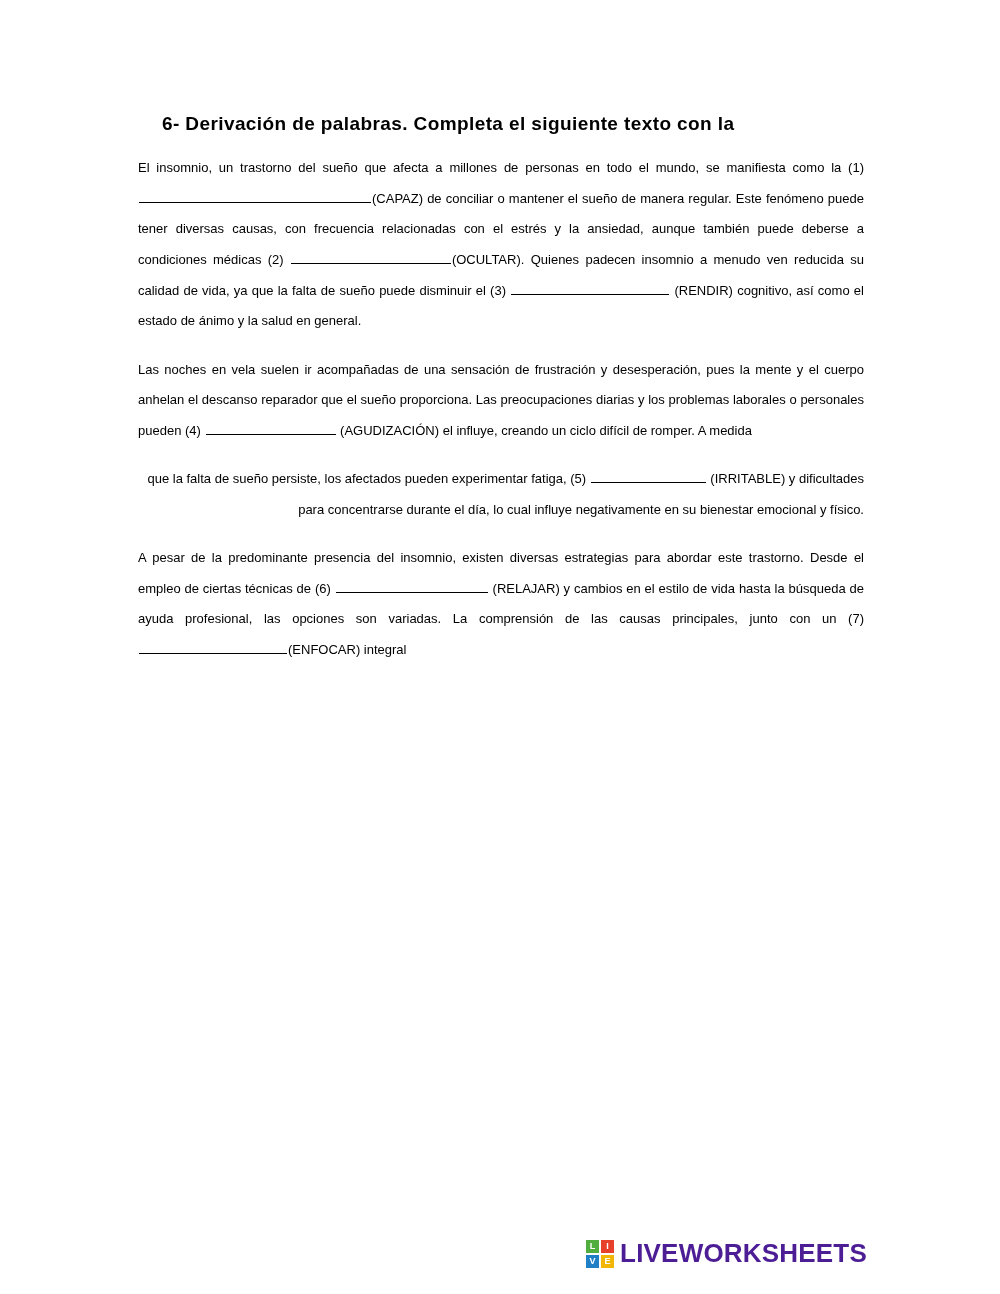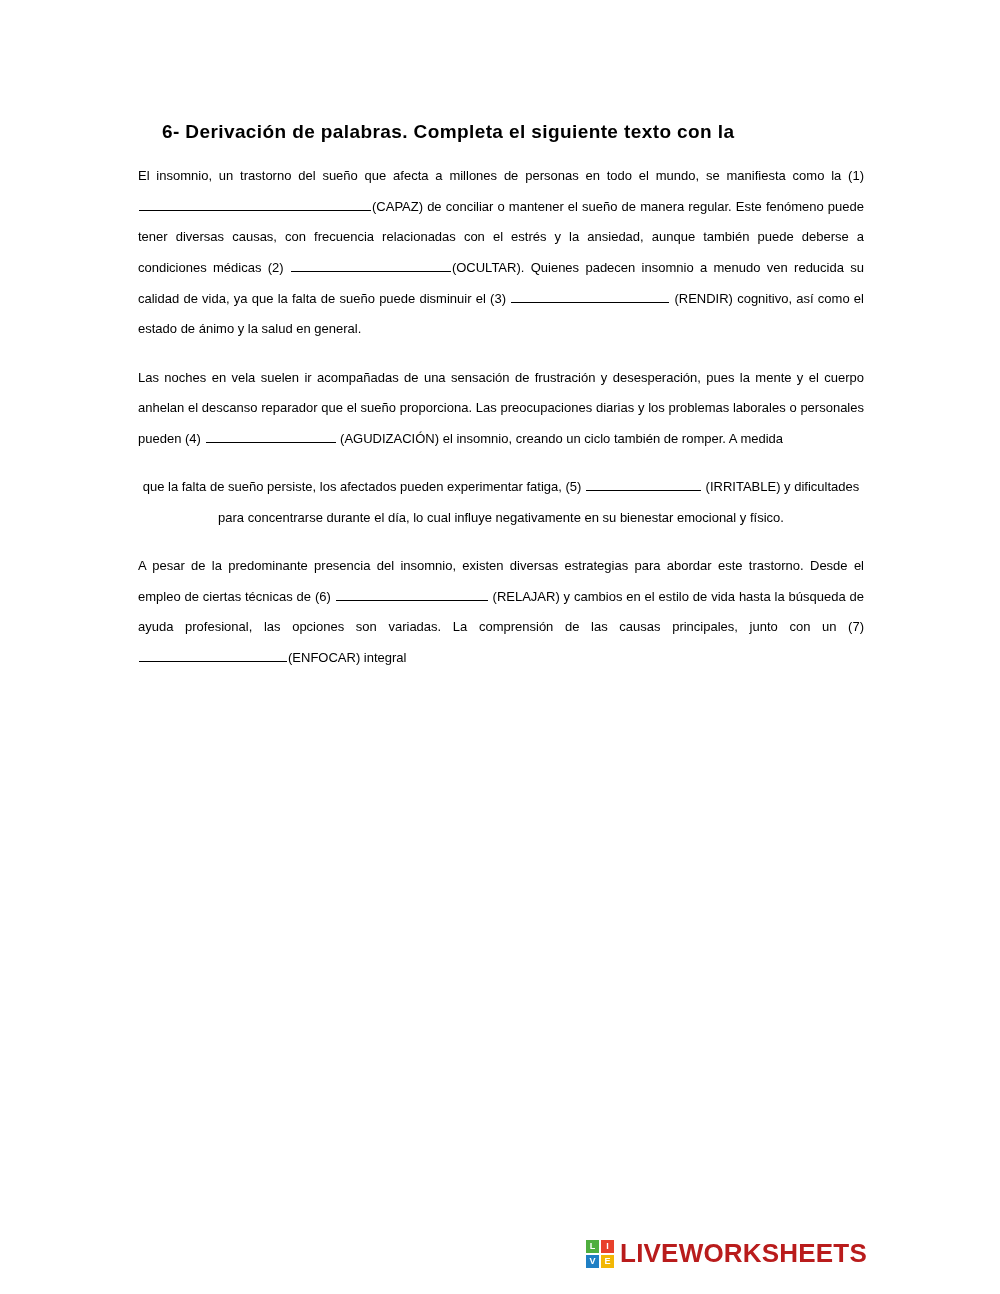--- a/index.html
+++ b/index.html
@@ -32,35 +32,34 @@
     font-size: 19px;
     font-weight: bold;
     letter-spacing: 0.4px;
     line-height: 1.65;
     margin: 0 0 14px 0;
     text-align: left;
   }
   .heading .line1 {
     display: block;
     padding-left: 24px;
-    margin-top: 8px;
   }
   .heading .line2 {
     display: block;
     padding-left: 56px;
   }
   p.body-par {
     font-size: 13px;
     line-height: 2.35;
     margin: 0 0 18px 0;
     text-align: justify;
     text-justify: inter-word;
   }
   p.body-par.last-left {
-    text-align: center;
+    text-align: right;
   }
   .blank {
     display: inline-block;
     border-bottom: 1px solid #000;
     vertical-align: baseline;
     height: 16px;
     margin: 0 1px;
   }
   .b-long { width: 232px; }
   .b-mid  { width: 160px; }
@@ -94,42 +93,42 @@
     text-align: center;
     font-family: "Liberation Sans", sans-serif;
   }
   .sq-green  { background: #4fae3e; }
   .sq-red    { background: #e8412b; }
   .sq-blue   { background: #1f7fc4; }
   .sq-yellow { background: #f2b705; }
   .brand-text {
     font-size: 26px;
     font-weight: bold;
-    color: #b91c1c;
+    color: #4c1d95;
     letter-spacing: 0.2px;
     font-family: "Liberation Sans", sans-serif;
   }
 </style>
 </head>
 <body>
 
 <div class="page">
 
   <div class="content">
 
     <div class="heading">
       <span class="line1">6- Derivación de palabras.  Completa el siguiente texto con la</span>
     </div>
 
     <p class="body-par">
       <span>El insomnio, un trastorno del sueño que afecta a millones de personas en todo el mundo, se manifiesta como la (1) </span><span class="blank b-long"></span><span>(CAPAZ) de conciliar o mantener el sueño de manera regular. Este fenómeno puede tener diversas causas, con frecuencia relacionadas con el estrés y la ansiedad, aunque también puede deberse a condiciones médicas (2) </span><span class="blank b-mid"></span><span>(OCULTAR). Quienes padecen insomnio a menudo ven reducida su calidad de vida, ya que la falta de sueño puede disminuir el (3) </span><span class="blank b-mid2"></span><span> (RENDIR) cognitivo, así como el estado de ánimo y la salud en general.</span>
     </p>
 
     <p class="body-par">
-      <span>Las noches en vela suelen ir acompañadas de una sensación de frustración y desesperación, pues la mente y el cuerpo anhelan el descanso reparador que el sueño proporciona. Las preocupaciones diarias y los problemas laborales o personales pueden (4) </span><span class="blank b-short"></span><span> (AGUDIZACIÓN) el insomnio, creando un ciclo también de romper. A medida</span>
+      <span>Las noches en vela suelen ir acompañadas de una sensación de frustración y desesperación, pues la mente y el cuerpo anhelan el descanso reparador que el sueño proporciona. Las preocupaciones diarias y los problemas laborales o personales pueden (4) </span><span class="blank b-short"></span><span> (AGUDIZACIÓN) el influye, creando un ciclo difícil de romper. A medida</span>
     </p>
 
     <p class="body-par last-left">
       <span>que la falta de sueño persiste, los afectados pueden experimentar fatiga, (5) </span><span class="blank b-short2"></span><span> (IRRITABLE) y dificultades para concentrarse durante el día, lo cual influye negativamente en su bienestar emocional y físico.</span>
     </p>
 
     <p class="body-par">
       <span>A pesar de la predominante presencia del insomnio, existen diversas estrategias para abordar este trastorno. Desde el empleo de ciertas técnicas de (6) </span><span class="blank b-rel"></span><span> (RELAJAR) y cambios en el estilo de vida hasta la búsqueda de ayuda profesional, las opciones son variadas. La comprensión de las causas principales, junto con un (7) </span><span class="blank b-enf"></span><span>(ENFOCAR) integral</span>
     </p>
 

